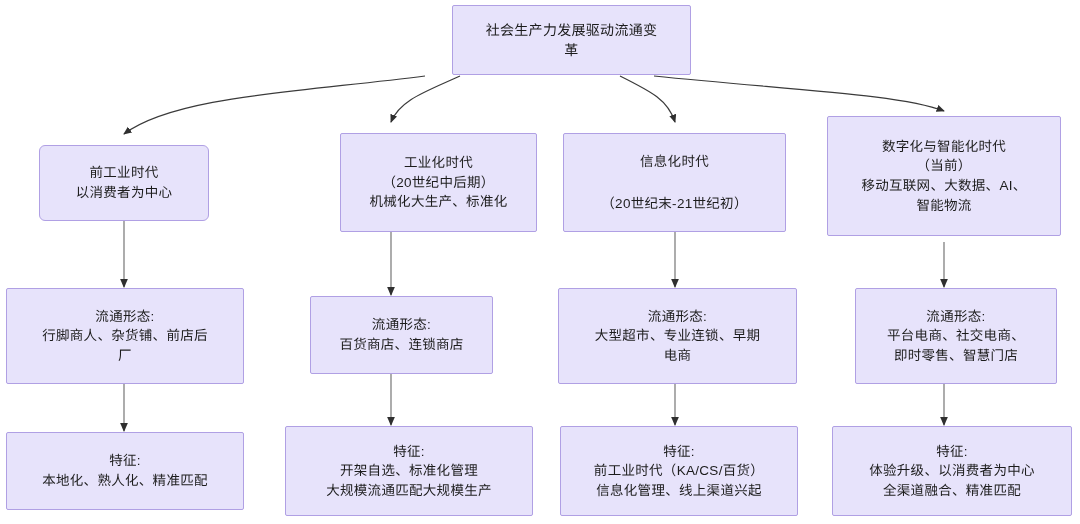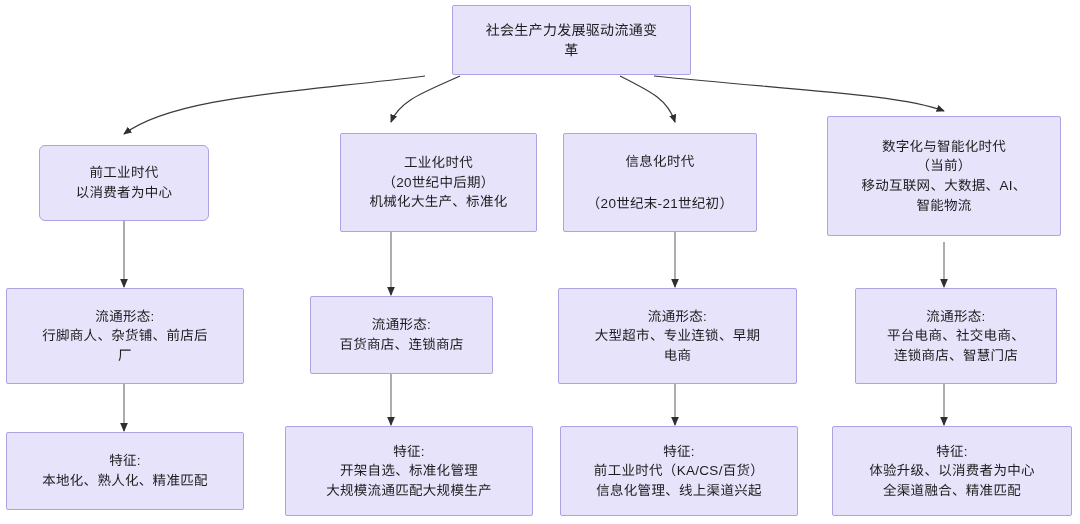--- a/index.html
+++ b/index.html
@@ -32,21 +32,21 @@
   .node .ln{display:block;white-space:nowrap;}
   .node.root{font-size:14px;}
   .node.root .ln{white-space:normal;}
 
   
   #n-root{left:419px;top:5px;width:239px;height:70px;margin-left:33px;}
 
   
   #n-era-0{left:39px;top:145px;width:170px;height:76px;border-radius:6px;}
   #n-era-1{left:292px;top:133px;width:197px;height:99px;margin-left:48px;}
-  #n-era-2{left:563px;top:133px;width:194px;height:99px;gap:22px;}
+  #n-era-2{left:563px;top:133px;width:223px;height:99px;gap:22px;}
   #n-era-3{left:827px;top:116px;width:234px;height:120px;}
 
   
   #n-form-0{left:6px;top:288px;width:238px;height:96px;}
   #n-form-1{left:310px;top:296px;width:183px;height:78px;}
   #n-form-2{left:558px;top:288px;width:239px;height:96px;}
   #n-form-3{left:855px;top:288px;width:202px;height:96px;}
 
   
   #n-feat-0{left:6px;top:432px;width:238px;height:78px;}
@@ -120,21 +120,21 @@
     <span class="ln">百货商店、连锁商店</span>
   </div>
   <div class="node" id="n-form-2">
     <span class="ln">流通形态:</span>
     <span class="ln">大型超市、专业连锁、早期</span>
     <span class="ln">电商</span>
   </div>
   <div class="node" id="n-form-3">
     <span class="ln">流通形态:</span>
     <span class="ln">平台电商、社交电商、</span>
-    <span class="ln">连锁商店、智慧门店</span>
+    <span class="ln">即时零售、智慧门店</span>
   </div>
 
   <div class="node" id="n-feat-0">
     <span class="ln">特征:</span>
     <span class="ln">本地化、熟人化、精准匹配</span>
   </div>
   <div class="node" id="n-feat-1">
     <span class="ln">特征:</span>
     <span class="ln">开架自选、标准化管理</span>
     <span class="ln">大规模流通匹配大规模生产</span>

